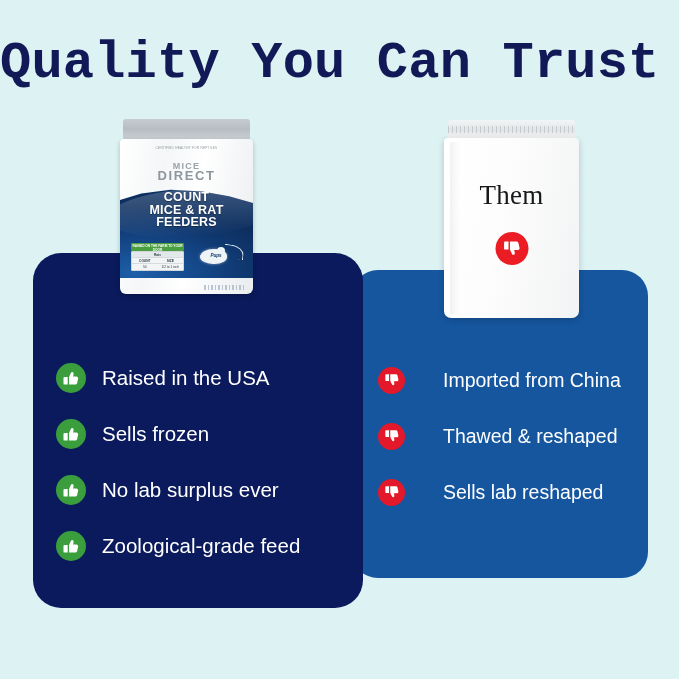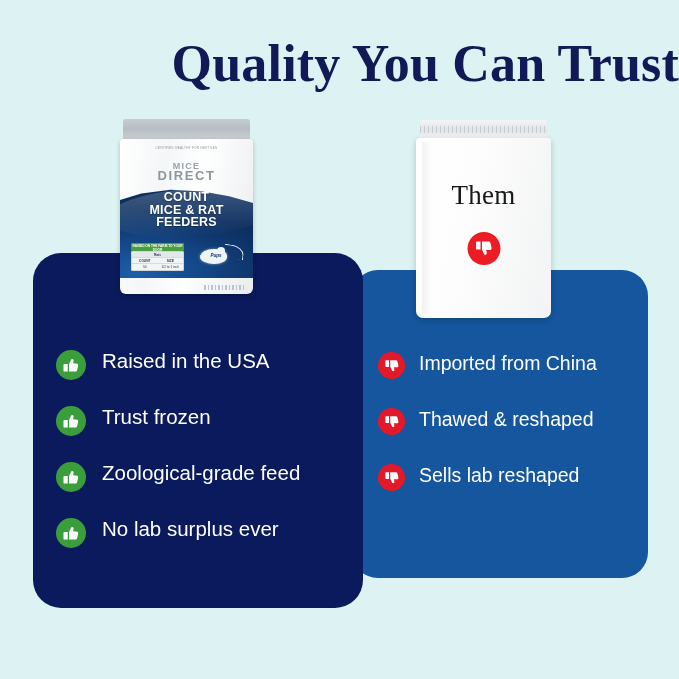--- a/index.html
+++ b/index.html
@@ -7,22 +7,22 @@
     width:679px;height:679px;
     background:#ddf2f3;
     font-family:"Liberation Sans",sans-serif;
     overflow:hidden;position:relative;
   }
   #stage{position:absolute;inset:0;width:679px;height:679px;}
 
   
   .title{
     position:absolute;top:34px;left:0;width:679px;
-    text-align:right;
-    font-family:Liberation Serif, serif;
+    text-align:left;
+    font-family:Liberation Mono, monospace;
     font-size:52px;font-weight:700;
     color:#111a57;
     letter-spacing:.2px;
     white-space:nowrap;
   }
 
   
   .panel-right{
     position:absolute;left:352px;top:270px;width:296px;height:308px;
     background:#15569f;
@@ -125,21 +125,21 @@
     position:absolute;left:6px;top:10px;width:28px;text-align:center;
     font-size:4.6px;color:#123a6b;font-weight:700;font-style:italic;
   }
   .bag-mice .barcode{
     position:absolute;right:9px;bottom:4px;width:40px;height:5px;
     background:repeating-linear-gradient(90deg,#9fb0bf 0 .6px,transparent .6px 1.4px);
     opacity:.7;
   }
 
   
-  .bag-them{left:416px;top:120px;width:114px;height:198px;}
+  .bag-them{left:444px;top:120px;width:114px;height:198px;}
   .bag-them .seal{
     position:absolute;left:4px;top:0;width:127px;height:20px;
     background:linear-gradient(180deg,#f3f4f5 0%,#e2e5e7 50%,#f6f7f8 100%);
     border-radius:3px 3px 1px 1px;
   }
   .bag-them .seal:after{
     content:"";position:absolute;left:0;top:6px;width:127px;height:7px;
     background:repeating-linear-gradient(90deg,rgba(160,168,174,.45) 0 1.5px,transparent 1.5px 4px);
   }
   .bag-them .body{
@@ -164,23 +164,23 @@
     background:#ec1c24;
     display:flex;align-items:center;justify-content:center;
   }
   .bag-them .tdwn svg{width:19px;height:19px;}
 
   
   .list{position:absolute;z-index:5;}
   .list-left{left:56px;top:350px;width:300px;}
   .list-right{left:378px;top:352px;width:270px;}
 
-  .row{display:flex;}
+  .row{display:flex;align-items:center;}
   .list-left .row{height:56px;}
-  .list-right .row{height:56px;}
+  .list-right .row{height:56px;gap:24px;}
 
   .ico{flex:0 0 auto;border-radius:50%;display:flex;align-items:center;justify-content:center;}
   .ico-up{width:30px;height:30px;background:#3a9e3d;}
   .ico-dn{width:27px;height:27px;background:#e3192b;}
   .ico-up svg{width:18px;height:18px;}
   .ico-dn svg{width:16px;height:16px;}
 
   .lbl{
     color:#ffffff;font-size:20.5px;line-height:22px;
     font-family:"Liberation Sans",sans-serif;
@@ -263,38 +263,38 @@
         </svg>
       </span>
       <span class="lbl">Raised in the USA</span>
     </div>
     <div class="row">
       <span class="ico ico-up">
         <svg viewBox="0 0 24 24" aria-hidden="true">
           <path fill="#ffffff" d="M3.2 20.8h4.4V10.6H3.2A1.2 1.2 0 0 0 2 11.8v7.8a1.2 1.2 0 0 0 1.2 1.2zM9.4 20.8h7.9c1.5 0 2.6-.8 2.9-2.1l1.3-5.6c.4-1.7-.7-3.1-2.4-3.1h-4.3l.7-3.4c.3-1.4-.6-2.6-1.9-2.6-.7 0-1.3.4-1.6 1.1L9.4 10.6v10.2z"></path>
         </svg>
       </span>
-      <span class="lbl">Trust frozen</span>
+      <span class="lbl">Sells frozen</span>
     </div>
     <div class="row">
       <span class="ico ico-up">
         <svg viewBox="0 0 24 24" aria-hidden="true">
           <path fill="#ffffff" d="M3.2 20.8h4.4V10.6H3.2A1.2 1.2 0 0 0 2 11.8v7.8a1.2 1.2 0 0 0 1.2 1.2zM9.4 20.8h7.9c1.5 0 2.6-.8 2.9-2.1l1.3-5.6c.4-1.7-.7-3.1-2.4-3.1h-4.3l.7-3.4c.3-1.4-.6-2.6-1.9-2.6-.7 0-1.3.4-1.6 1.1L9.4 10.6v10.2z"></path>
         </svg>
       </span>
+      <span class="lbl">No lab surplus ever</span>
+    </div>
+    <div class="row">
+      <span class="ico ico-up">
+        <svg viewBox="0 0 24 24" aria-hidden="true">
+          <path fill="#ffffff" d="M3.2 20.8h4.4V10.6H3.2A1.2 1.2 0 0 0 2 11.8v7.8a1.2 1.2 0 0 0 1.2 1.2zM9.4 20.8h7.9c1.5 0 2.6-.8 2.9-2.1l1.3-5.6c.4-1.7-.7-3.1-2.4-3.1h-4.3l.7-3.4c.3-1.4-.6-2.6-1.9-2.6-.7 0-1.3.4-1.6 1.1L9.4 10.6v10.2z"></path>
+        </svg>
+      </span>
       <span class="lbl">Zoological-grade feed</span>
     </div>
-    <div class="row">
-      <span class="ico ico-up">
-        <svg viewBox="0 0 24 24" aria-hidden="true">
-          <path fill="#ffffff" d="M3.2 20.8h4.4V10.6H3.2A1.2 1.2 0 0 0 2 11.8v7.8a1.2 1.2 0 0 0 1.2 1.2zM9.4 20.8h7.9c1.5 0 2.6-.8 2.9-2.1l1.3-5.6c.4-1.7-.7-3.1-2.4-3.1h-4.3l.7-3.4c.3-1.4-.6-2.6-1.9-2.6-.7 0-1.3.4-1.6 1.1L9.4 10.6v10.2z"></path>
-        </svg>
-      </span>
-      <span class="lbl">No lab surplus ever</span>
-    </div>
   </div>
 
   <div class="list list-right">
     <div class="row">
       <span class="ico ico-dn">
         <svg viewBox="0 0 24 24" aria-hidden="true">
           <path fill="#ffffff" d="M3.2 3.2h4.4v10.2H3.2a1.2 1.2 0 0 1-1.2-1.2V4.4a1.2 1.2 0 0 1 1.2-1.2zM9.4 3.2h7.9c1.5 0 2.6.8 2.9 2.1l1.3 5.6c.4 1.7-.7 3.1-2.4 3.1h-4.3l.7 3.4c.3 1.4-.6 2.6-1.9 2.6-.7 0-1.3-.4-1.6-1.1l-2.6-5.6V3.2z"></path>
         </svg>
       </span>
       <span class="lbl">Imported from China</span>

